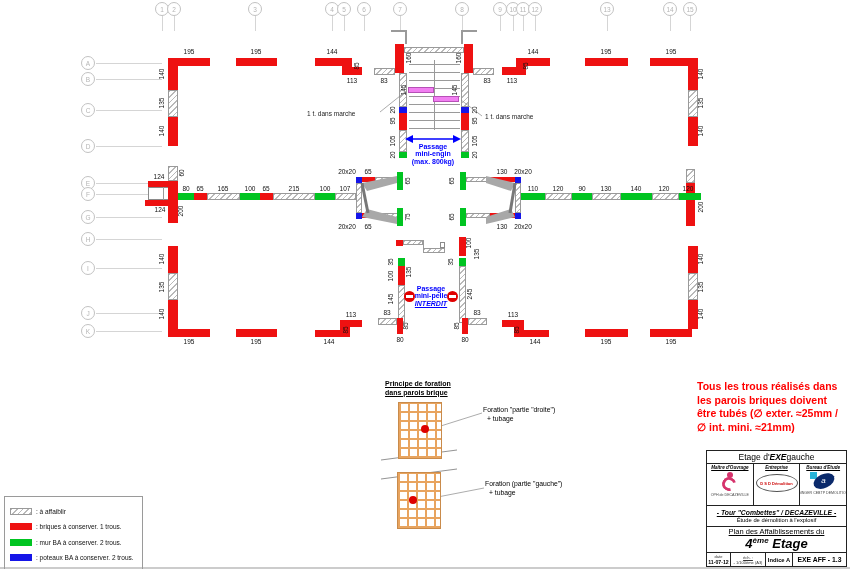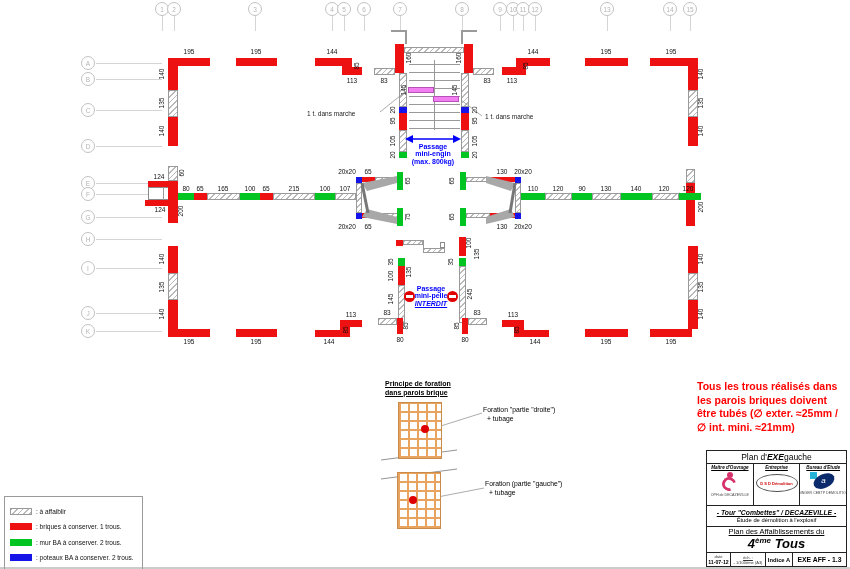--- a/index.html
+++ b/index.html
@@ -439,21 +439,21 @@
 
   <div id="rednote">
     <div>Tous les trous réalisés dans</div>
     <div>les parois briques doivent</div>
     <div>être tubés (∅ exter. ≈25mm /</div>
     <div>∅ int. mini. ≈21mm)</div>
   </div>
 
   <div id="tblock">
     <div class="tb-row tb-h">
-      <span>Plan d'</span>
+      <span>Etage d'</span>
         <b>EXE</b>
         <span>gauche</span>
     </div>
     <div class="tb-row tb-logos">
       <div class="tb-cell">
         <div class="tb-celltitle">Maître d'Ouvrage</div>
         <div class="oph-logo">
           <div class="oph-body"></div>
           <div class="oph-head"></div>
         </div>
@@ -474,21 +474,21 @@
         </div>
         <div class="tb-org">GINGER CEBTP DEMOLITION</div>
       </div>
     </div>
     <div class="tb-row tb-proj">
       <div class="tb-projname">- Tour "Combettes" / DECAZEVILLE -</div>
       <div class="tb-sub">Étude de démolition à l'explosif</div>
     </div>
     <div class="tb-row tb-plan">
       <div class="tb-plantitle">Plan des Affaiblissements du</div>
-      <div class="tb-floor"><span>4</span><sup>ème</sup><span> Tous</span></div>
+      <div class="tb-floor"><span>4</span><sup>ème</sup><span> Etage</span></div>
     </div>
     <div class="tb-foot">
       <div class="tb-fcell" style="width:24px;">
         <div class="f-lab">date</div>
         <div class="f-val">11-07-12</div>
       </div>
       <div class="tb-fcell" style="width:35px;">
         <div class="f-lab" style="text-decoration:underline;">éch. :</div>
         <div class="f-lab">- 1/100ème (A3)</div>
       </div>

